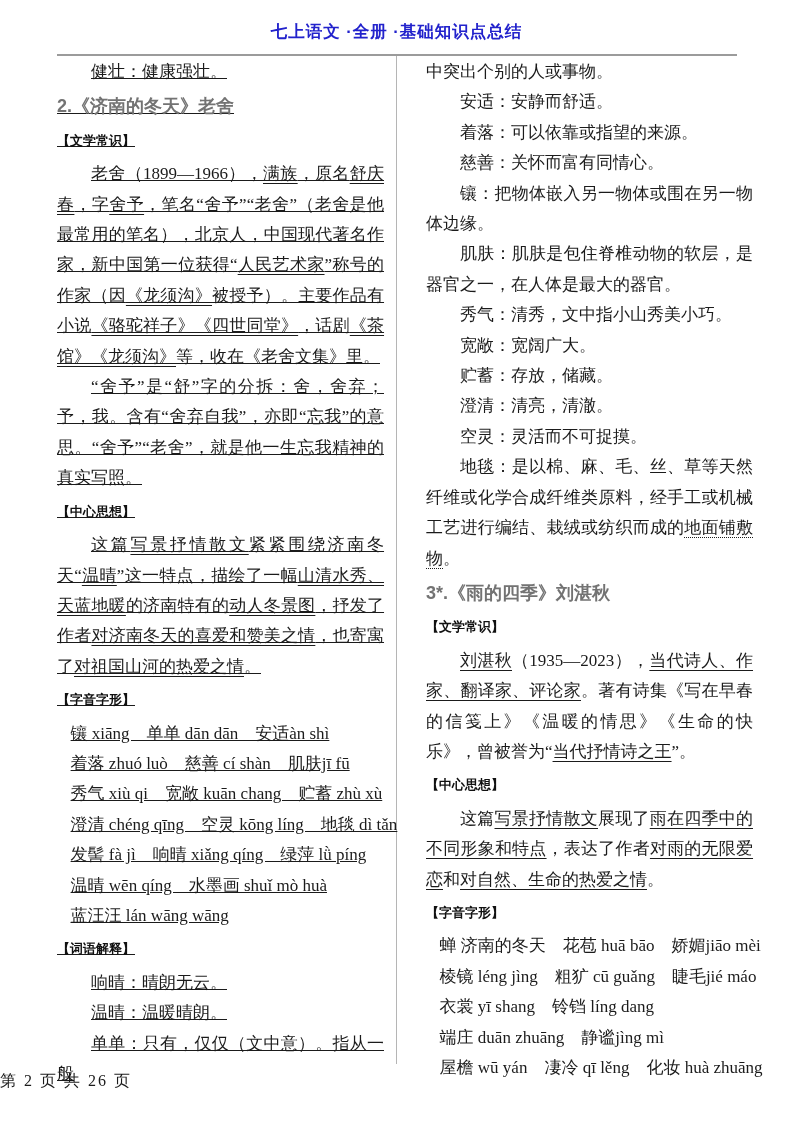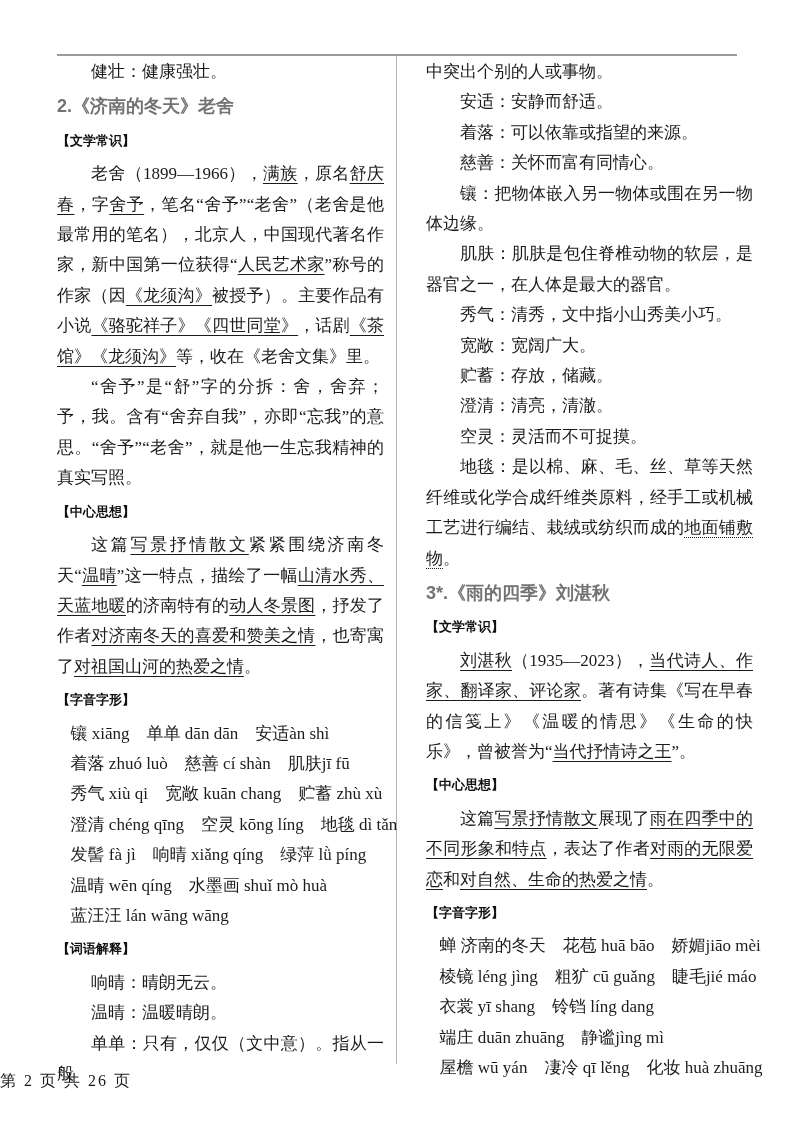--- a/index.html
+++ b/index.html
@@ -16,21 +16,21 @@
   .header-rule{position:absolute;top:54px;left:57px;width:680px;height:2px;background:#9b9b9b;}
   .col-divider{position:absolute;top:56px;left:396px;width:1px;height:1008px;background:#b5b5b5;}
   .footer{
     position:absolute;top:1071px;left:0;width:100%;text-align:left;
     font-size:16px;color:#1b1b1b;letter-spacing:2px;
   }
   .col{
     position:absolute;top:57px;width:327px;
     font-size:17px;line-height:30.4px;text-align:justify;
   }
-  .col-left{left:57px;}
+  .col-left{left:57px;text-decoration:underline;}
   .col-right{left:410px;margin-left:16px;}
   .col p,.col h2,.col h3{margin:0;padding:0;}
   .indent{text-indent:2em;}
   .lesson{
     font-family:"Liberation Sans","DejaVu Sans",sans-serif;
     font-weight:bold;font-size:18px;color:#737373;
     line-height:30.4px;margin:4px 0 4px 0 !important;text-align:left;
   }
   .sec{
     font-family:"Liberation Sans","DejaVu Sans",sans-serif;
@@ -39,20 +39,21 @@
   }
   .u{text-decoration:underline;text-decoration-thickness:1px;text-underline-offset:4px;}
   .ud{text-decoration:underline dotted;text-decoration-thickness:1px;text-underline-offset:4px;}
   .pinyin-line{text-indent:0.8em;text-align:left;white-space:nowrap;}
 </style>
 </head>
 <body>
 
 <div class="page">
 
+  <div class="doc-title">七上语文 ·全册 ·基础知识点总结</div>
   <div class="header-rule"></div>
   <div class="col-divider"></div>
 
   <div class="col col-left">
     <p class="indent">健壮：健康强壮。</p>
     <h2 class="lesson">2.《济南的冬天》老舍</h2>
     <h3 class="sec">【文学常识】</h3>
     <p class="indent"><span>老舍（1899—1966），</span><span class="u">满族</span><span>，原名</span><span class="u">舒庆春</span><span>，字</span><span class="u">舍予</span><span>，笔名“舍予”“老舍”（老舍是他最常用的笔名），北京人，中国现代著名作家，新中国第一位获得“</span><span class="u">人民艺术家</span><span>”称号的作家（因</span><span class="u">《龙须沟》</span><span>被授予）。主要作品有小说</span><span class="u">《骆驼祥子》《四世同堂》</span><span>，话剧</span><span class="u">《茶馆》《龙须沟》</span><span>等，收在《老舍文集》里。</span></p>
     <p class="indent">“舍予”是“舒”字的分拆：舍，舍弃；予，我。含有“舍弃自我”，亦即“忘我”的意思。“舍予”“老舍”，就是他一生忘我精神的真实写照。</p>
     <h3 class="sec">【中心思想】</h3>

